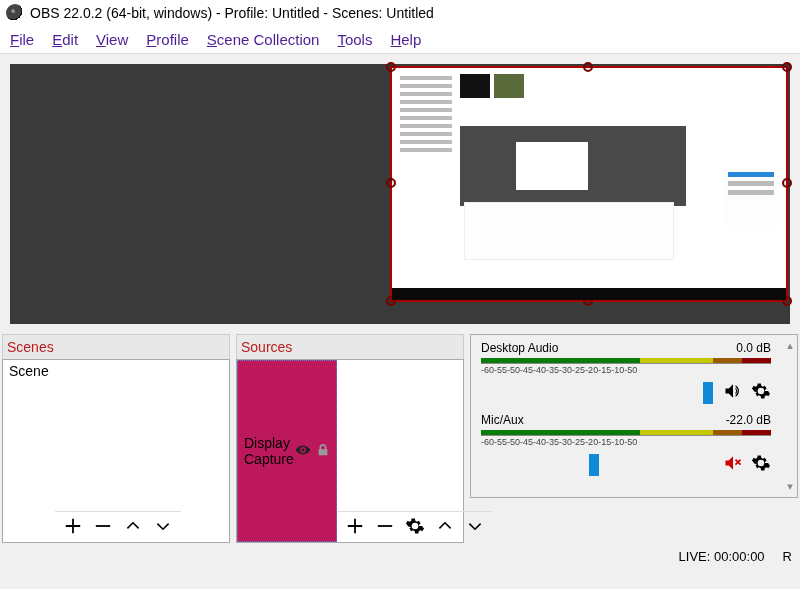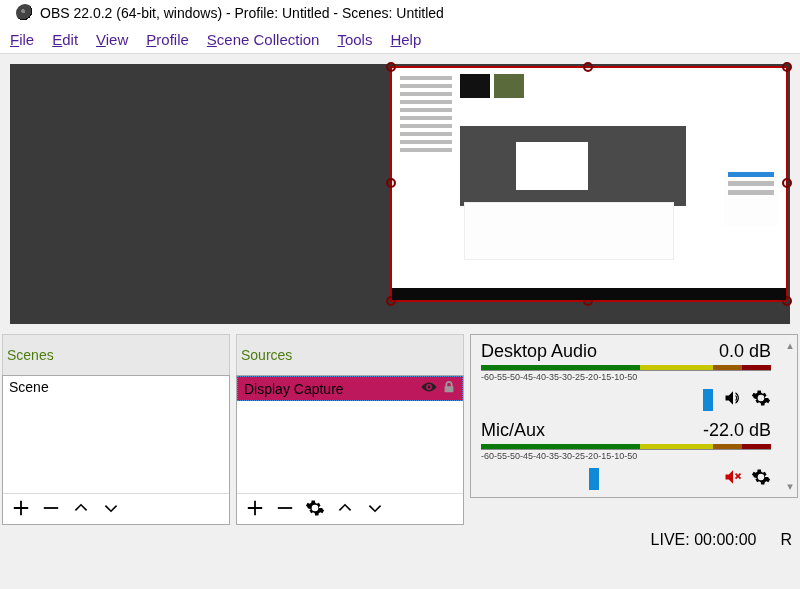--- a/index.html
+++ b/index.html
@@ -1,46 +1,46 @@
 <!DOCTYPE html>
 <html><head>
 <meta charset="utf-8">
 <style>
   * { box-sizing: border-box; font-family: "Segoe UI", Arial, sans-serif; }
   body { margin: 0; padding: 0; width: 800px; height: 589px; background: #f0f0f0; overflow: hidden; }
-  .titlebar { height: 26px; display: flex; align-items: center; padding: 0 16px; background: #fff; }
+  .titlebar { height: 26px; display: flex; align-items: center; padding: 0 6px; background: #fff; }
   .titlebar .logo { width: 18px; height: 18px; border-radius: 50%; background: radial-gradient(circle at 40% 40%, #888 2px, #444 2px 8px, #111 8px 9px, transparent 9px); margin-right: 6px; }
   .titlebar .title { font-size: 14px; color: #000; }
   .menubar { height: 28px; display: flex; align-items: center; gap: 18px; padding: 0 10px; background: #fff; border-bottom: 1px solid #ddd; }
   .menubar span { font-size: 15px; color: #4c1d95; }
   .menubar span u { text-decoration: underline; }
   .preview { margin: 10px 10px 10px 10px; height: 260px; background: #3a3a3a; position: relative; }
   .preview .capture { position: absolute; left: 380px; top: 2px; width: 398px; height: 236px; background: #fff; border: 2px solid #b00000; }
   .preview .capture .handle { position: absolute; width: 10px; height: 10px; border: 2px solid #7a0000; border-radius: 50%; background: rgba(0,0,0,0.1); }
   .panels { display: flex; gap: 6px; padding: 0 2px; }
   .panel { display: flex; flex-direction: column; }
   .panel.scenes { width: 228px; }
   .panel.sources { width: 228px; }
   .panel.mixer { flex: 1; }
-  .panel-header { font-size: 14px; color: #4d7c0f; padding: 12px 4px; background: #e8e8e8; border: 1px solid #ccc; border-bottom: none; }
-  .panel-body { border: 1px solid #aaa; background: #fff; height: 150px; position: relative; display: flex; flex-direction: column; }
+  .panel-header { font-size: 14px; color: #b91c1c; padding: 4px 4px; background: #e8e8e8; border: 1px solid #ccc; border-bottom: none; }
+  .panel-body { border: 1px solid #aaa; background: #fff; height: 184px; position: relative; display: flex; flex-direction: row; }
   .panel-body.mixer { background: #f0f0f0; height: 164px; }
   .list-item { padding: 3px 6px; font-size: 14px; }
   .list-item.selected { background: #be185d; border: 1px dotted #4a90d9; display: flex; align-items: center; }
   .list-item .spacer { flex: 1; }
   .panel-toolbar { margin-top: auto; display: flex; align-items: center; gap: 10px; padding: 4px 8px 6px 8px; border-top: 1px solid #ddd; }
   .tb-icon { width: 20px; height: 20px; display: inline-flex; align-items: center; justify-content: center; font-size: 20px; font-weight: bold; color: #111; cursor: pointer; }
   .mixer-item { padding: 6px 12px 2px 10px; }
-  .mixer-row1 { display: flex; font-size: 18px; }
+  .mixer-row1 { display: flex; font-size: 12px; }
   .mixer-row1 .lvl { margin-left: auto; }
   .meter { height: 6px; margin-top: 3px; background: linear-gradient(to right, #0a7a0a 0%, #0a7a0a 55%, #c7c700 55%, #c7c700 80%, #9a5a00 80%, #9a5a00 90%, #8a0000 90%, #8a0000 100%); border-bottom: 1px solid #888; }
   .ticks { display: flex; font-size: 9px; color: #444; margin-top: 1px; }
   .mixer-ctrl { display: flex; align-items: center; justify-content: flex-end; gap: 8px; margin-top: 6px; }
   .slider-thumb { width: 10px; height: 22px; background: #1089d6; }
-  .statusbar { display: flex; align-items: center; justify-content: flex-end; gap: 24px; padding: 6px 8px 4px 0; font-size: 16px; }
+  .statusbar { display: flex; align-items: center; justify-content: flex-end; gap: 18px; padding: 6px 8px 4px 0; font-size: 13px; }
   
   .cap-left { position:absolute; left:4px; top:4px; width:60px; height:210px; background:#fff; }
   .cap-left .ln { height:4px; background:#bbb; margin:4px 4px; }
   .cap-top { position:absolute; left:68px; top:6px; width:200px; height:40px; }
   .cap-top .sq1 { display:inline-block; width:30px; height:24px; background:#111; margin-right:4px;}
   .cap-top .sq2 { display:inline-block; width:30px; height:24px; background:#5a6a3a; }
   .cap-mid { position:absolute; left:68px; top:58px; width:226px; height:80px; background:#4a4a4a; }
   .cap-mid .inner { position:absolute; left:56px; top:16px; width:72px; height:48px; background:#fff; }
   .cap-low { position:absolute; left:72px; top:134px; width:210px; height:58px; background:#fdfdfd; border:1px solid #eee; }
   .cap-right { position:absolute; right:8px; top:100px; width:54px; height:58px; background:#fdfdfd; }

